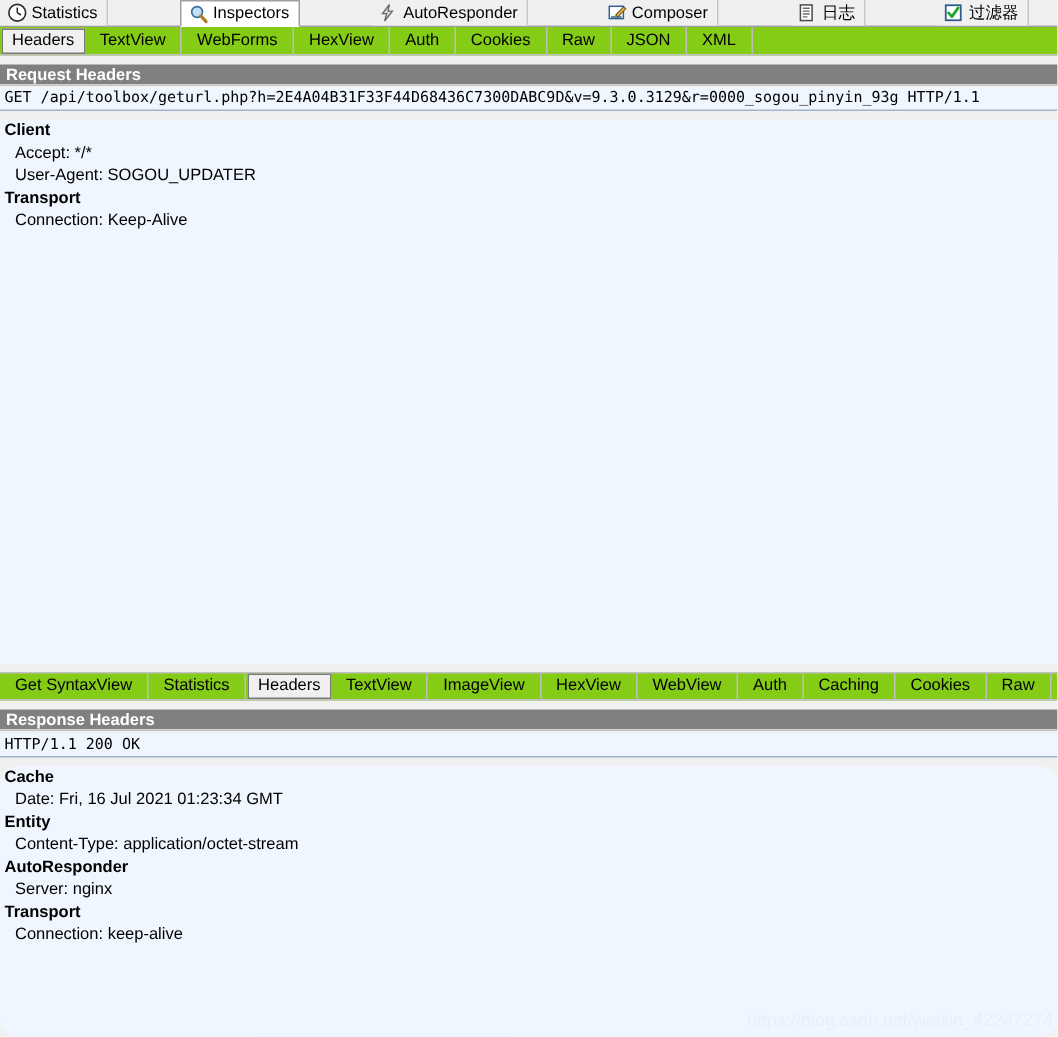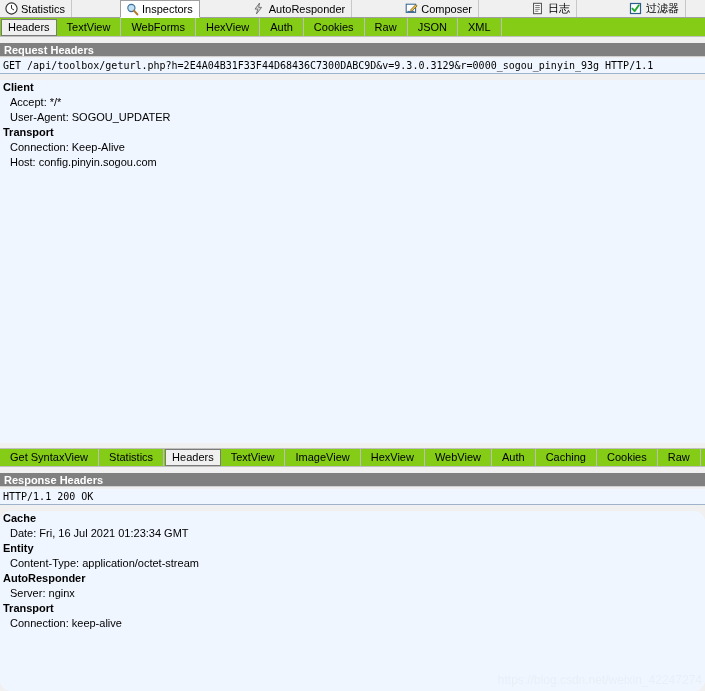--- a/index.html
+++ b/index.html
@@ -283,21 +283,20 @@
   <div class="sectionbar" style="top:43px;">Request Headers</div>
 
   <div class="rawline" style="top:58px;">GET /api/toolbox/geturl.php?h=2E4A04B31F33F44D68436C7300DABC9D&amp;v=9.3.0.3129&amp;r=0000_sogou_pinyin_93g HTTP/1.1</div>
 
   <div class="hdrpane" style="top:80px; height:363px;">
     <div class="hdr-group">Client</div>
     <div class="hdr-item">Accept: */*</div>
     <div class="hdr-item">User-Agent: SOGOU_UPDATER</div>
     <div class="hdr-group">Transport</div>
     <div class="hdr-item">Connection: Keep-Alive</div>
-    <div class="hdr-item">Host: config.pinyin.sogou.com</div>
   </div>
 
   <div class="splitter" style="top:443px;"></div>
 
   <div class="subtabstrip resp" style="top:448px;">
     <div class="subtab">Get SyntaxView</div>
     <div class="subtab">Statistics</div>
     <div class="subtab sel">Headers</div>
     <div class="subtab">TextView</div>
     <div class="subtab">ImageView</div>

